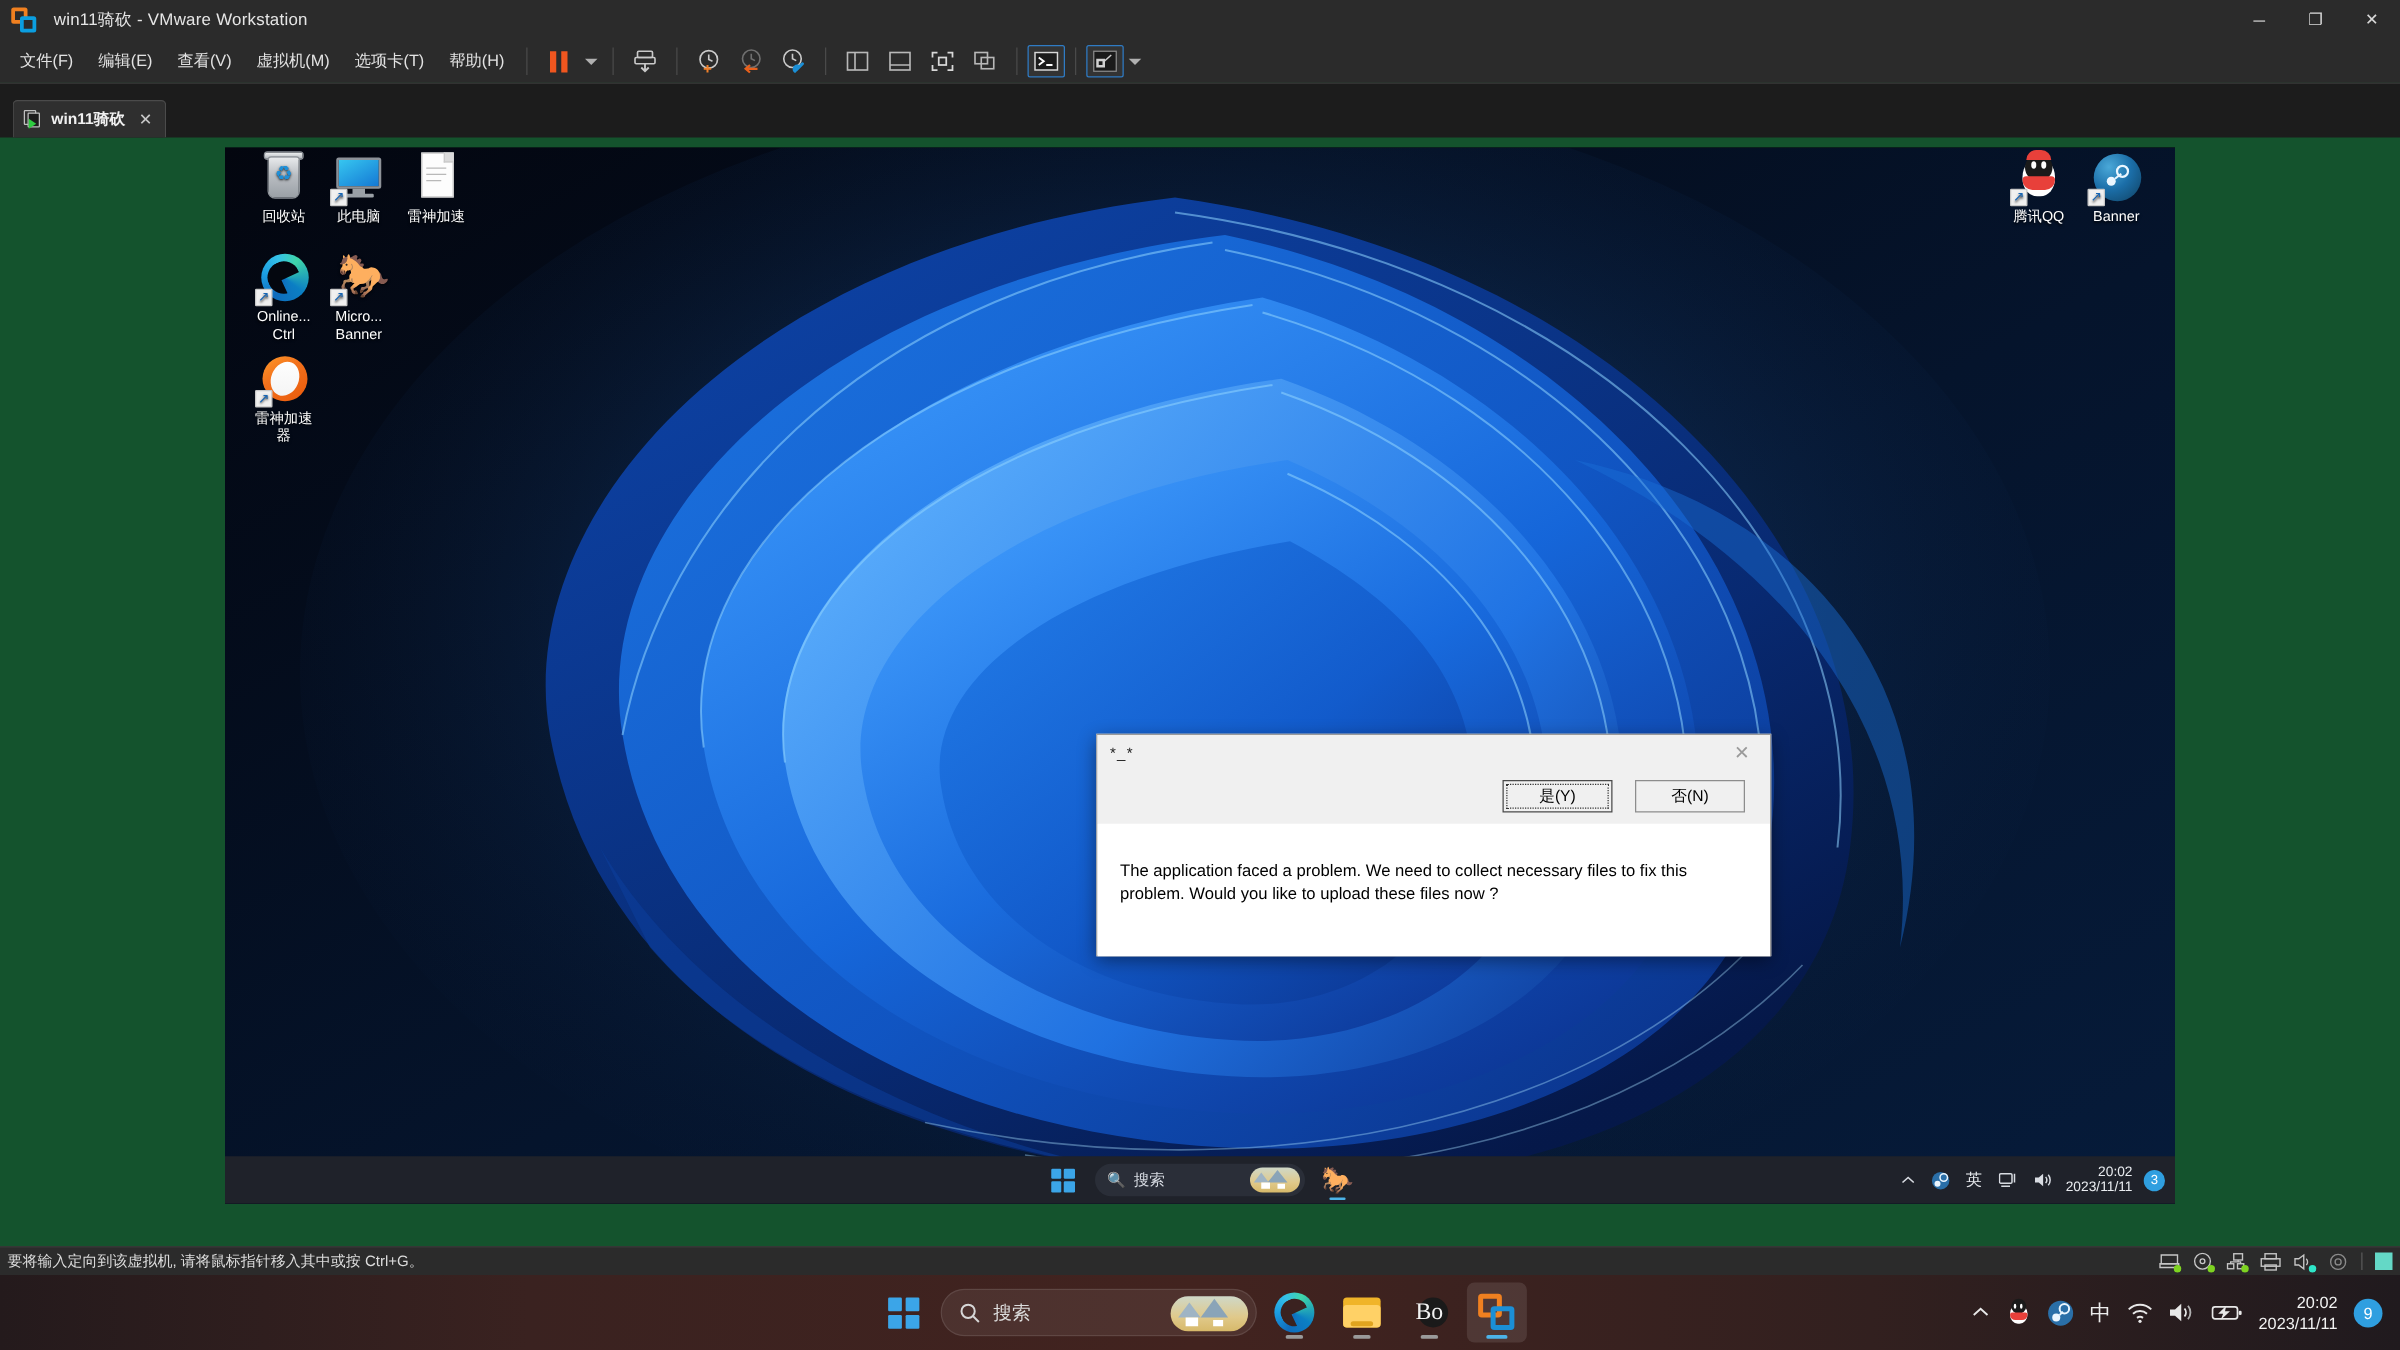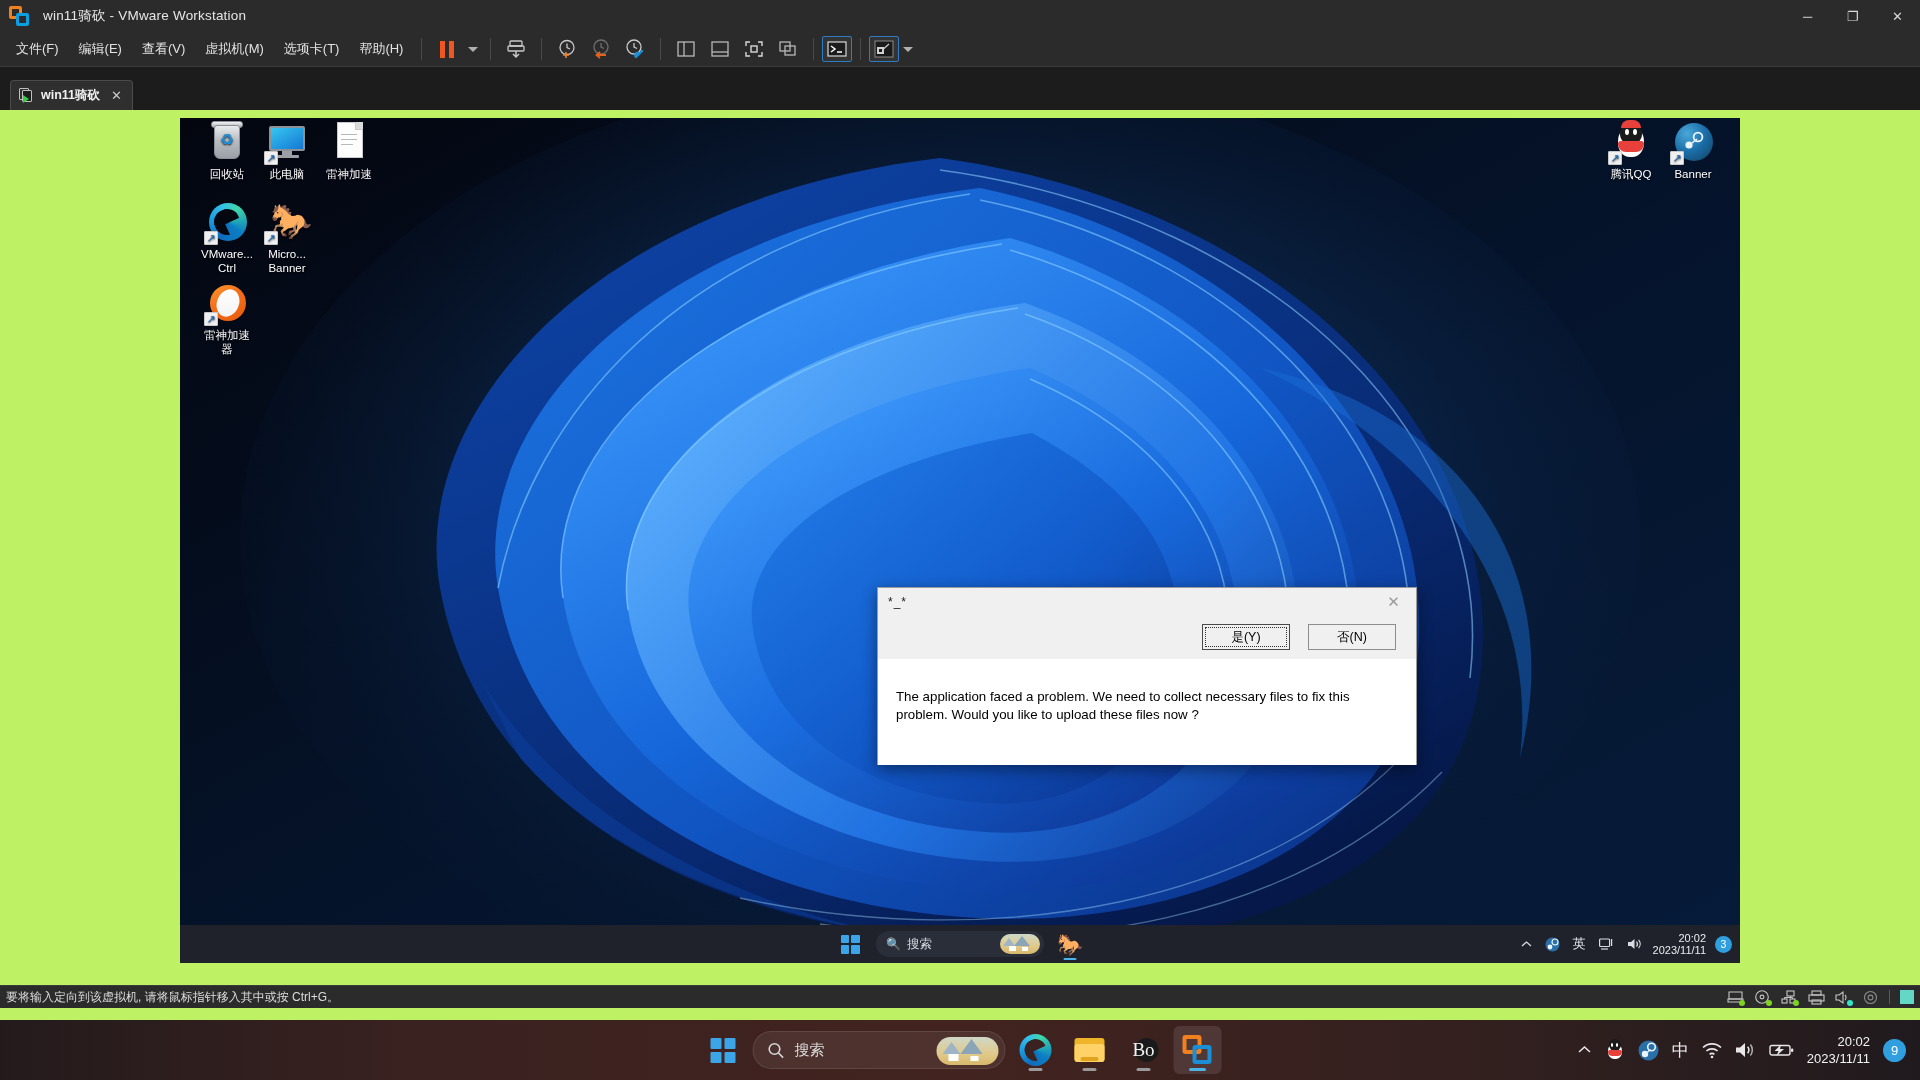--- a/index.html
+++ b/index.html
@@ -4,21 +4,21 @@
 <style>
   * { box-sizing: border-box; margin:0; padding:0; }
   html,body { width:1920px; height:1080px; overflow:hidden; }
   body {
     font-family: "Liberation Sans", "DejaVu Sans", sans-serif;
     background:#1e1e1e; color:#e8e8e8;
     -webkit-font-smoothing: antialiased;
   }
 
   
-  #vmware-window { position:absolute; left:0; top:0; width:1920px; height:1020px; background:#bef264; }
+  #vmware-window { position:absolute; left:0; top:0; width:1920px; height:1020px; background:#14532d; }
 
   
   #titlebar { height:32px; background:#2b2b2b; display:flex; align-items:center; position:relative; }
   #vmware-logo { width:20px; height:20px; margin-left:9px; position:relative; flex:none; }
   #vmware-logo .lg-o { position:absolute; left:0; top:0; width:13px; height:13px; border:3px solid #f08020; border-radius:2px; }
   #vmware-logo .lg-b { position:absolute; left:7px; top:7px; width:13px; height:13px; border:3px solid #0b9ee0; border-radius:2px; background:#2b2b2b;}
   #window-title { margin-left:14px; font-size:13.5px; color:#e6e6e6; letter-spacing:.2px; }
   #winbuttons { position:absolute; right:0; top:0; height:32px; display:flex; }
   #winbuttons .wb { width:45px; height:32px; display:flex; align-items:center; justify-content:center; color:#d8d8d8; font-size:13px; }
 
@@ -131,21 +131,21 @@
                 background:linear-gradient(180deg,#cfd8c8 0%, #e0c98a 60%, #d7b96a 100%); }
   .mini-scene .mtn { position:absolute; background:#9fb4c4; }
   .mini-scene .hs { position:absolute; background:#fff; }
   #gt-right { position:absolute; right:8px; display:flex; align-items:center; gap:9px; color:#e3e6ea; font-size:11.5px;}
   #gt-right .tray-i { display:flex; align-items:center; justify-content:center; height:24px; padding:0 2px;}
   #gt-clock { text-align:right; line-height:12.5px; font-size:11px; color:#e9ecf0; }
   .notif-badge { width:17px; height:17px; border-radius:50%; background:#2f9fe0; color:#fff; font-size:10.5px;
                  display:flex; align-items:center; justify-content:center; }
 
   
-  #statusbar { position:absolute; left:0; bottom:12px; width:1920px; height:23px; background:#2b2b2b;
+  #statusbar { position:absolute; left:0; bottom:0; width:1920px; height:23px; background:#2b2b2b;
                display:flex; align-items:center; border-top:1px solid #3a3a3a;}
   #status-text { font-size:12px; color:#dcdcdc; margin-left:6px; }
   #status-devices { position:absolute; right:6px; display:flex; align-items:center; gap:10px;}
   .devi { position:relative; width:17px; height:15px; color:#cfcfcf;}
   .devi .dot { position:absolute; right:-1px; bottom:-1px; width:6px; height:6px; border-radius:50%; }
   .dot.green { background:#7ed321; }
   .dot.cyan { background:#2ee6c8; }
   .vs-sep { width:1px; height:14px; background:#5a5a5a; }
   .vs-sq { width:14px; height:14px; background:#64d8c6; }
 
@@ -406,21 +406,21 @@
       </div>
       <div>雷神加速</div>
     </div>
 
     <div class="dicon" style="left:8px; top:82px;">
       <div class="glyph">
         <div class="edge-g"></div>
           <div class="edge-c"></div>
         <span class="shortcut">↗</span>
       </div>
-      <div>VMware...</div>
+      <div>Online...</div>
       <div>Ctrl</div>
     </div>
 
     <div class="dicon" style="left:68px; top:82px;">
       <div class="glyph">
         <span class="horse">🐎</span>
         <span class="shortcut">↗</span>
       </div>
       <div>Micro...</div>
       <div>Banner</div>

